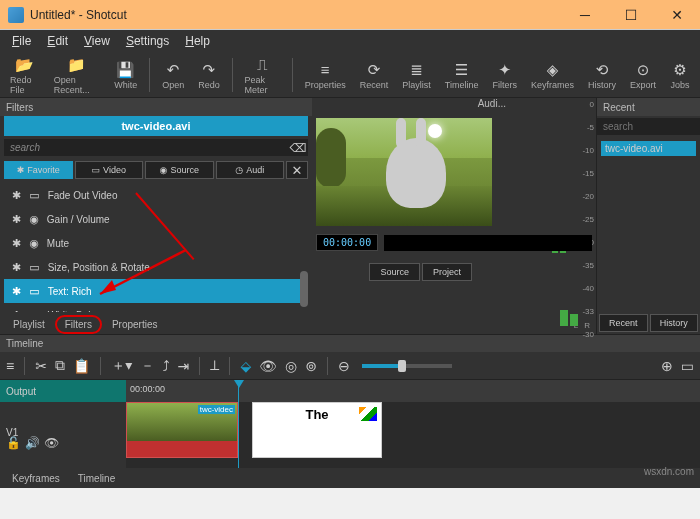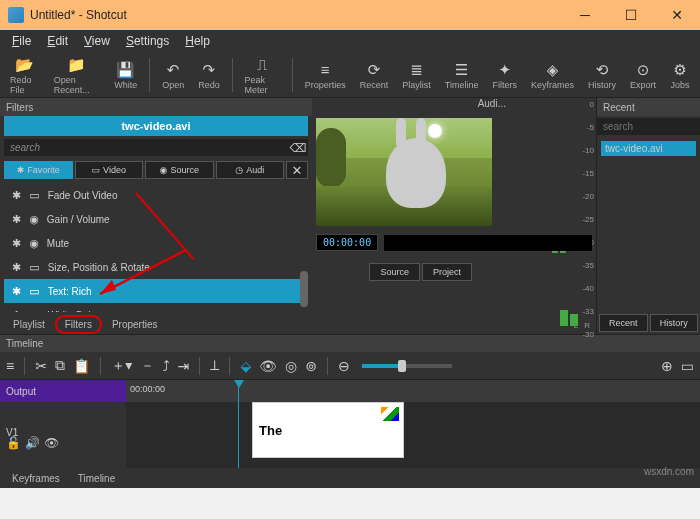--- a/index.html
+++ b/index.html
@@ -70,32 +70,32 @@
 .recent-tabs button { flex: 1; background: #222; border: 1px solid #555; color: #ccc; font-size: 9px; padding: 3px; }
 .timeline-head { height: 18px; background: #3e3e3e; font-size: 10px; color: #bbb; padding: 0 6px; display: flex; align-items: center; border-top: 1px solid #222; }
 .tl-toolbar { height: 28px; background: #323232; display: flex; align-items: center; padding: 0 6px; gap: 8px; color: #ccc; font-size: 14px; border-bottom: 1px solid #222; }
 .tl-toolbar .g { width: 1px; height: 18px; background: #555; margin: 0 2px; }
 .tl-toolbar .snap { color: #1d9bc5; }
 .zoom-slider { width: 90px; height: 4px; background: #555; position: relative; margin: 0 4px; }
 .zoom-slider::before { content: ""; position: absolute; left: 0; width: 40px; height: 4px; background: #1d9bc5; }
 .zoom-slider::after { content: ""; position: absolute; left: 36px; top: -4px; width: 8px; height: 12px; background: #ccc; border-radius: 2px; }
 .tl-body { height: 88px; background: #323232; display: flex; position: relative; }
 .tl-left { width: 126px; display: flex; flex-direction: column; }
-.output-row { height: 22px; display: flex; align-items: center; padding: 0 6px; font-size: 10px; color: #ccc; background: #4c1d95; }
+.output-row { height: 22px; display: flex; align-items: center; padding: 0 6px; font-size: 10px; color: #ccc; background: #0f766e; }
 .track-row { height: 60px; display: flex; align-items: center; padding: 0 6px; font-size: 10px; color: #ccc; gap: 6px; background: #323232; }
 .track-icons { display: flex; gap: 4px; font-size: 12px; }
 .tl-right { flex: 1; position: relative; background: #2a2a2a; }
 .ruler { height: 22px; background: #3a3a3a; position: relative; }
 .ruler-tc { position: absolute; left: 4px; top: 4px; font-size: 9px; color: #ccc; }
 .playhead { position: absolute; left: 112px; top: 0; width: 0; height: 100%; border-left: 1px solid #1d9bc5; }
 .playhead::before { content: ""; position: absolute; top: 0; left: -5px; width: 0; height: 0; border-left: 5px solid transparent; border-right: 5px solid transparent; border-top: 8px solid #1d9bc5; }
 .clip { position: absolute; left: 0; top: 22px; width: 112px; height: 56px; background: linear-gradient(180deg,#6b8533 0%, #6b8533 70%, #c03030 70%, #c03030 100%); border: 1px solid #d05050; overflow: hidden; }
 .clip-lbl { position: absolute; right: 2px; top: 2px; font-size: 8px; background: #1d9bc5; color: #fff; padding: 0 2px; }
 .clip-thumb { width: 100%; height: 70%; background: linear-gradient(180deg,#8fb04d,#4a5d22); position: relative; }
-.twc { position: absolute; left: 126px; top: 22px; height: 56px; width: 152px; background: #fff; display: flex; flex-direction: column; justify-content: center; padding: 4px 6px; font-weight: bold; font-size: 13px; color: #000; border: 1px solid #ccc; }
+.twc { position: absolute; left: 126px; top: 22px; height: 56px; width: 130px; background: #fff; display: flex; flex-direction: row; justify-content: center; padding: 4px 6px; font-weight: bold; font-size: 13px; color: #000; border: 1px solid #ccc; }
 .twc .flag { position: absolute; right: 4px; top: 4px; width: 18px; height: 14px; background: linear-gradient(135deg,#f90 25%,#fff 25% 50%,#090 50% 75%,#00f 75%); }
 .tl-bottom-tabs { height: 20px; display: flex; align-items: center; padding: 0 4px; font-size: 10px; color: #bbb; gap: 2px; background: #323232; }
 .tl-bottom-tabs span { padding: 2px 8px; }
 .watermark { position: absolute; right: 6px; bottom: 42px; font-size: 10px; color: #888; }
 .arrow-line { position: absolute; left: 136px; top: 192px; width: 88px; height: 2px; background: #d00; transform: rotate(49deg); transform-origin: left center; z-index: 50; pointer-events: none; }
 </style>
 </head>
 <body>
 
 <div class="titlebar">
@@ -352,20 +352,24 @@
         <span>🔓</span>
         <span>🔊</span>
         <span>👁</span>
       </div>
     </div>
   </div>
   <div class="tl-right">
     <div class="ruler">
       <div class="ruler-tc">00:00:00</div>
     </div>
+    <div class="clip">
+      <div class="clip-thumb"></div>
+      <div class="clip-lbl">twc-videc</div>
+    </div>
     <div class="playhead"></div>
     <div class="twc">
       <div>The</div>
       <div class="flag"></div>
     </div>
   </div>
 </div>
 <div class="tl-bottom-tabs">
   <span>Keyframes</span>
   <span>Timeline</span>

